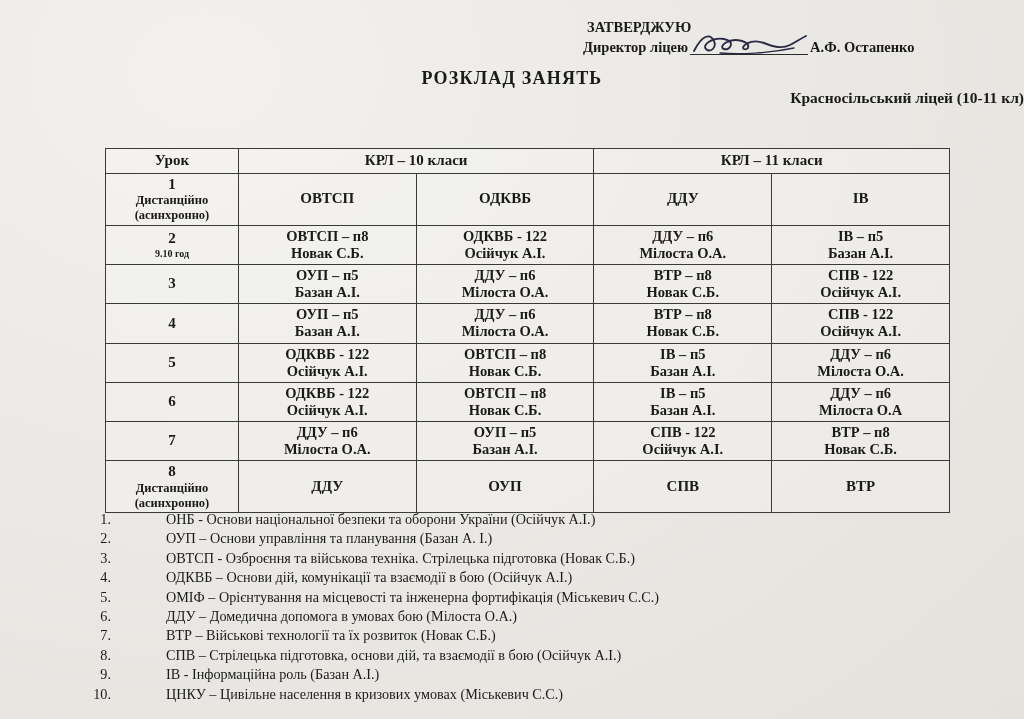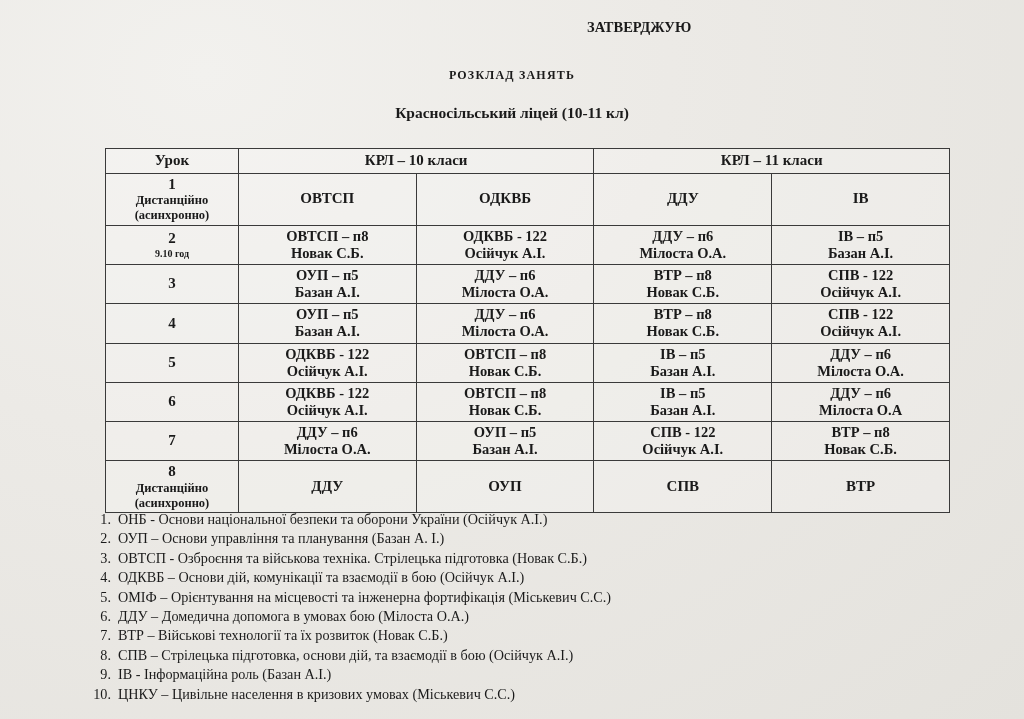--- a/index.html
+++ b/index.html
@@ -47,23 +47,23 @@
   }
 
   
   .titles {
     position: absolute;
     left: 0; top: 68px;
     width: 1024px;
     text-align: center;
     font-weight: bold;
   }
-  .t1 { font-size: 12px; letter-spacing: 1.2px; }
+  .t1 { font-size: 18px; letter-spacing: 1.2px; }
   .t2 { font-size: 15.5px; margin-top: 3px; }
-  .t3 { font-size: 15.5px; margin-top: 21px; }
+  .t3 { font-size: 15.5px; margin-top: 0; text-align: right; }
   .udl { border-bottom: 1.2px solid #2a2a2a; }
 
   
   table.sched {
     position: absolute;
     left: 105px; top: 148px;
     width: 845px;
     border-collapse: collapse;
     font-size: 14.5px;
     font-weight: bold;
@@ -101,31 +101,42 @@
   .legend li {
     display: flex;
     margin: 0 0 5.2px 0;
   }
   .legend .num {
     width: 30px;
     text-align: right;
     padding-right: 7px;
     flex: 0 0 auto;
   }
-  .legend .txt { flex: 1 1 auto; }
+  .legend .txt { flex: 1 1 auto; margin-left: 48px; }
 </style>
 </head>
 <body>
 
 <div class="paper"></div>
 
 <div class="content">
 
   <div class="approve">
     <div class="row1">ЗАТВЕРДЖУЮ</div>
+    <div class="row2">
+      <span>Директор ліцею</span>
+      <span class="sig-wrap">
+        <svg width="118" height="30" viewBox="0 0 118 30">
+          <path d="M4,22 C12,6 20,4 24,12 C27,19 20,24 16,20 C12,16 22,8 34,10 C46,12 40,22 34,20 C28,18 38,8 52,12 C62,15 58,22 54,20 C50,18 60,9 74,14 C84,18 92,20 100,16 C106,13 110,10 116,7" fill="none" stroke="#2b2b45" stroke-width="1.9" stroke-linecap="round"></path>
+          <path d="M30,24 C50,26 80,24 104,19" fill="none" stroke="#2b2b45" stroke-width="1.4" stroke-linecap="round"></path>
+        </svg>
+        <span class="sig-line"></span>
+      </span>
+      <span>А.Ф. Остапенко</span>
+    </div>
   </div>
 
   <div class="titles">
     <div class="t1">РОЗКЛАД  ЗАНЯТЬ</div>
     <div class="t3">Красносільський ліцей  (10-11 кл)</div>
   </div>
 
   <table class="sched">
     <thead>
       <tr>

